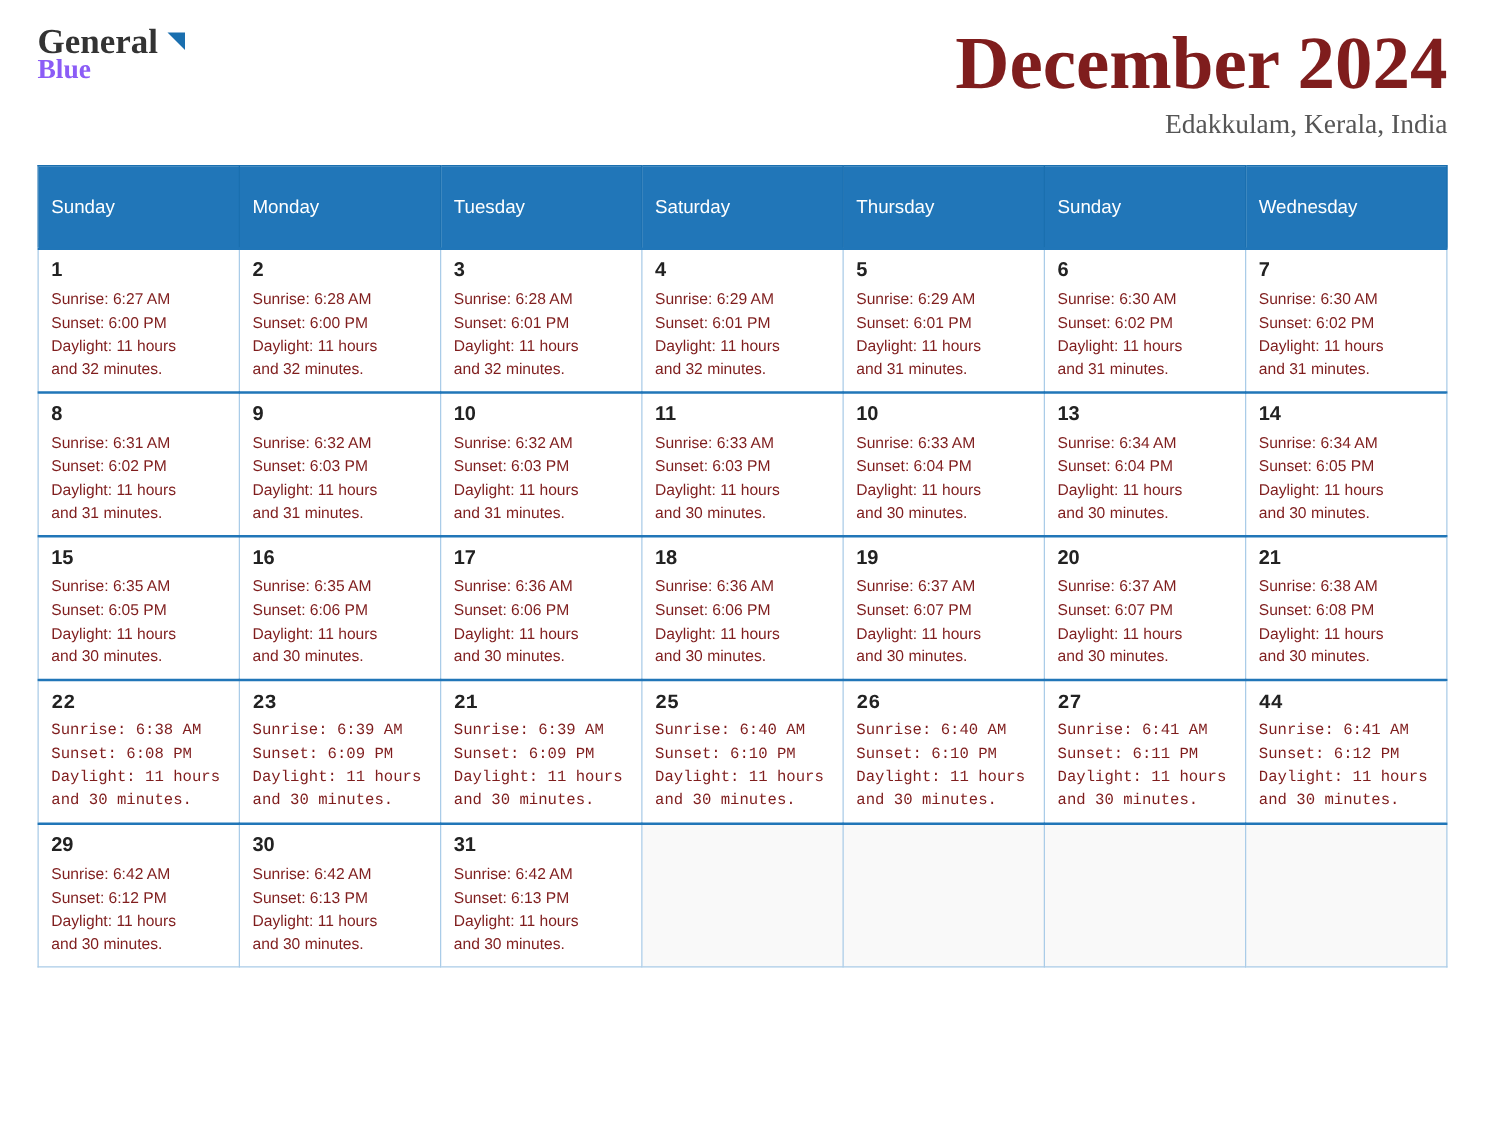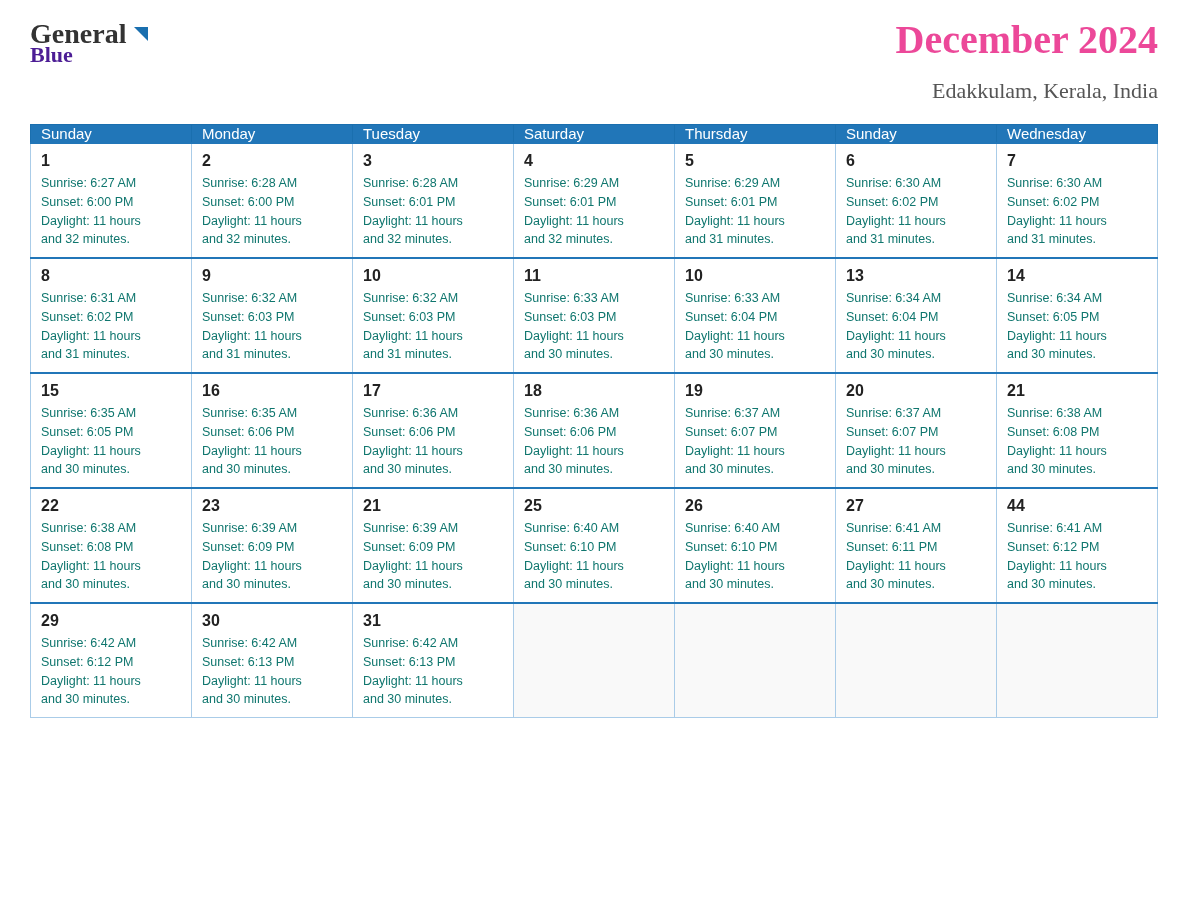--- a/index.html
+++ b/index.html
@@ -23,50 +23,50 @@
     }
     .logo-general {
       font-size: 28px;
       font-weight: bold;
       color: #333;
       font-family: Georgia, serif;
     }
     .logo-blue {
       font-size: 22px;
       font-weight: bold;
-      color: #4c1d95;
+      color: #8b5cf6;
       font-family: Georgia, serif;
       margin-top: -4px;
     }
     .title-block {
       text-align: right;
     }
     .month-title {
-      font-size: 40px;
-      font-weight: bold;
-      color: #ec4899;
+      font-size: 60px;
+      font-weight: bold;
+      color: #7f1d1d;
       font-family: Georgia, serif;
       line-height: 1;
       margin-left: 43px;
     }
     .location {
       font-size: 22px;
       color: #555;
-      margin-top: 18px;
+      margin-top: 6px;
       font-family: Georgia, serif;
     }
     .calendar-table {
       width: 100%;
       border-collapse: collapse;
       font-size: 13px;
     }
     .calendar-table thead tr th {
       background-color: #2176b8;
       color: #fff;
-      padding: 0 10px;
+      padding: 24px 10px;
       text-align: left;
       font-size: 15px;
       font-weight: normal;
       border: 1px solid #1a6faf;
     }
     .calendar-table tbody tr td {
       border: 1px solid #aacce8;
       padding: 8px 10px;
       vertical-align: top;
       min-height: 90px;
@@ -78,21 +78,21 @@
     }
     .day-num {
       font-size: 16px;
       font-weight: bold;
       color: #222;
       margin-bottom: 4px;
       display: block;
     }
     .day-info {
       font-size: 12.5px;
-      color: #0f766e;
+      color: #7f1d1d;
       line-height: 1.5;
     }
   </style>
 </head>
 <body>
 
 <div class="header">
   <div class="logo">
     <div style="display:flex;align-items:center;">
       <span class="logo-general">General</span>
@@ -206,21 +206,21 @@
         </td>
         <td>
           <span class="day-num">20</span>
           <div class="day-info">Sunrise: 6:37 AM<br>Sunset: 6:07 PM<br>Daylight: 11 hours<br>and 30 minutes.</div>
         </td>
         <td>
           <span class="day-num">21</span>
           <div class="day-info">Sunrise: 6:38 AM<br>Sunset: 6:08 PM<br>Daylight: 11 hours<br>and 30 minutes.</div>
         </td>
       </tr>
-      <tr style="border-top: 2px solid rgb(33, 118, 184);">
+      <tr style="border-top: 2px solid rgb(33, 118, 184); font-family: Liberation Mono, monospace;">
         <td>
           <span class="day-num">22</span>
           <div class="day-info">Sunrise: 6:38 AM<br>Sunset: 6:08 PM<br>Daylight: 11 hours<br>and 30 minutes.</div>
         </td>
         <td>
           <span class="day-num">23</span>
           <div class="day-info">Sunrise: 6:39 AM<br>Sunset: 6:09 PM<br>Daylight: 11 hours<br>and 30 minutes.</div>
         </td>
         <td>
           <span class="day-num">21</span>

